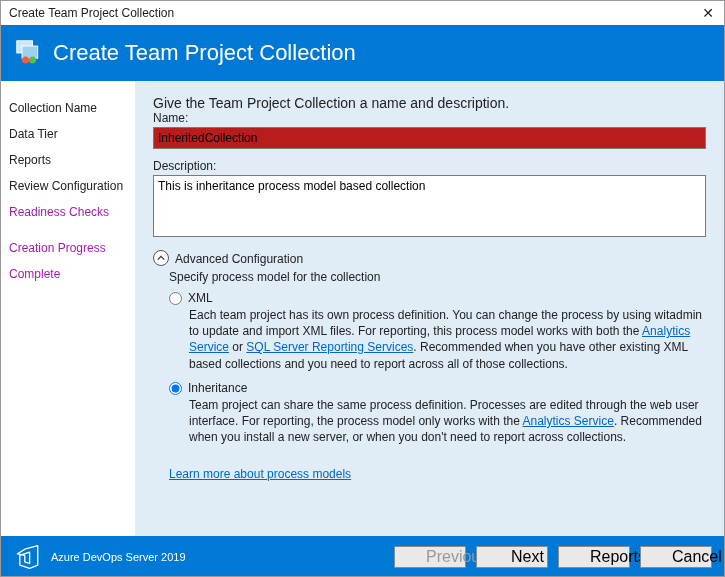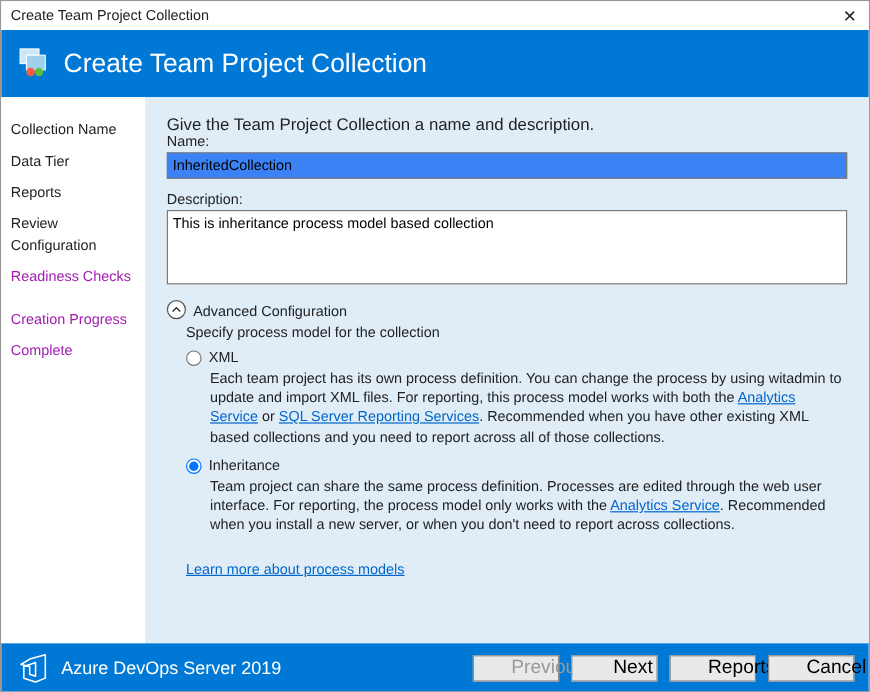--- a/index.html
+++ b/index.html
@@ -4,43 +4,43 @@
 <style>
   * { box-sizing: border-box; margin: 0; padding: 0; }
   body { font-family: "Segoe UI", Tahoma, sans-serif; font-size: 12px; color: #222; background: #fff; width: 725px; height: 577px; overflow: hidden; border: 1px solid #999; }
   .titlebar { height: 24px; display: flex; align-items: center; justify-content: space-between; padding: 0 6px 0 8px; background: #fff; }
   .titlebar-text { font-size: 12px; }
   .close-x { font-size: 14px; padding: 0 4px; cursor: pointer; }
   .banner { background: #0079d6; color: #fff; height: 56px; display: flex; align-items: center; padding-left: 14px; gap: 10px; }
   .banner-title { font-size: 22px; font-weight: 300; }
   .banner-icon svg { width: 28px; height: 28px; display: block; }
   .body { display: flex; height: calc(577px - 24px - 56px - 42px); }
-  .sidebar { width: 120px; background: #fff; padding-top: 14px; }
+  .sidebar { width: 134px; background: #fff; padding-top: 14px; }
   .sidebar-item { padding: 4px 8px; font-size: 12px; line-height: 1.5; cursor: pointer; color: #222; }
   .sidebar-item.disabled { color: #a21caf; cursor: default; }
   .sidebar-item.blank { height: 10px; padding: 0; cursor: default; }
   .main { flex: 1; background: #e0edf7; padding: 14px 18px 8px 18px; overflow: auto; }
   .main-heading { font-size: 14px; }
   .label { font-size: 12px; margin-bottom: 2px; display: block; }
-  .text-input { width: 100%; border: 1px solid #7a7a7a; background: #3b82f6; padding: 3px 4px; font-family: inherit; font-size: 12px; margin-bottom: 10px; }
+  .text-input { width: 100%; border: 1px solid #7a7a7a; background: #b91c1c; padding: 3px 4px; font-family: inherit; font-size: 12px; margin-bottom: 10px; }
   .textarea { width: 100%; height: 62px; border: 1px solid #7a7a7a; background: #fff; padding: 3px 4px; font-family: inherit; font-size: 12px; resize: none; margin-bottom: 10px; }
   .expander { display: flex; align-items: flex-end; gap: 6px; margin-bottom: 4px; cursor: pointer; }
   .expander-circle { width: 16px; height: 16px; border: 1px solid #555; border-radius: 50%; display: flex; align-items: center; justify-content: center; background: #fff; }
   .expander-circle svg { width: 8px; height: 8px; }
   .sub-label { font-size: 12px; margin: 4px 0 6px 0; padding-left: 16px; }
   .radio-row { display: flex; align-items: flex-end; gap: 6px; margin: 2px 0 2px 16px; }
   .radio-row input { margin-top: 2px; }
   .radio-label { font-size: 12px; }
   .radio-desc { font-size: 12px; margin: 0 0 8px 36px; line-height: 1.35; }
   .link { color: #0066cc; text-decoration: underline; cursor: pointer; }
   .learn-more { margin: 22px 0 0 16px; }
   .footer { height: 42px; background: #0079d6; display: flex; align-items: center; justify-content: space-between; padding: 0 12px 0 14px; }
   .footer-left { display: flex; align-items: center; gap: 10px; }
   .footer-logo svg { width: 26px; height: 26px; display: block; }
-  .footer-text { color: #fff; font-size: 15px; font-weight: 300; }
+  .footer-text { color: #fff; font-size: 11px; font-weight: 300; }
   .footer-right { display: flex; gap: 10px; }
   .btn { width: 72px; height: 22px; background: #e9e9e9; border: 1px solid #8a8a8a; font-family: inherit; font-size: 16px; cursor: pointer; padding-left: 31px; }
   .btn:disabled { color: #999; cursor: default; }
 </style>
 </head>
 <body>
 
 <div class="titlebar">
   <span class="titlebar-text">Create Team Project Collection</span>
   <span class="close-x">✕</span>

